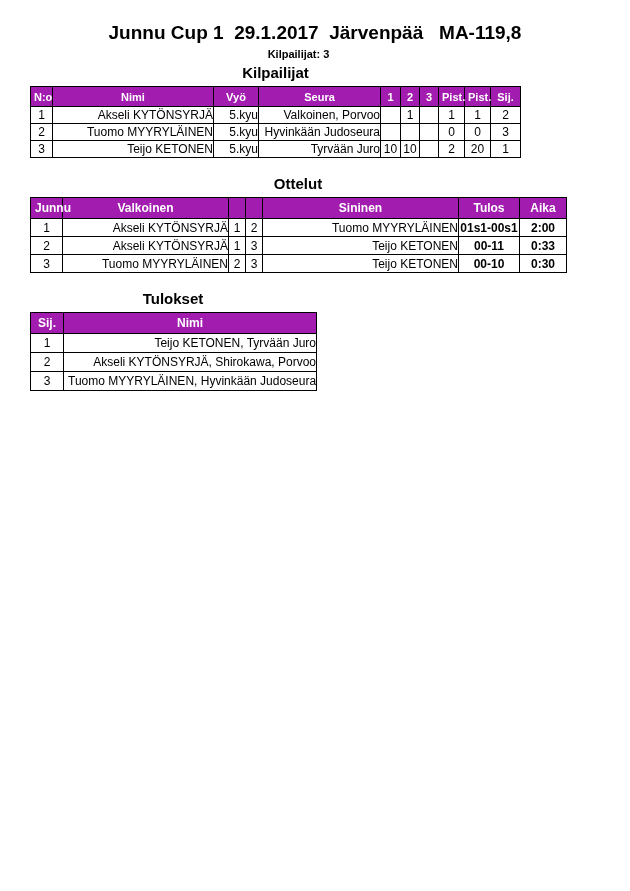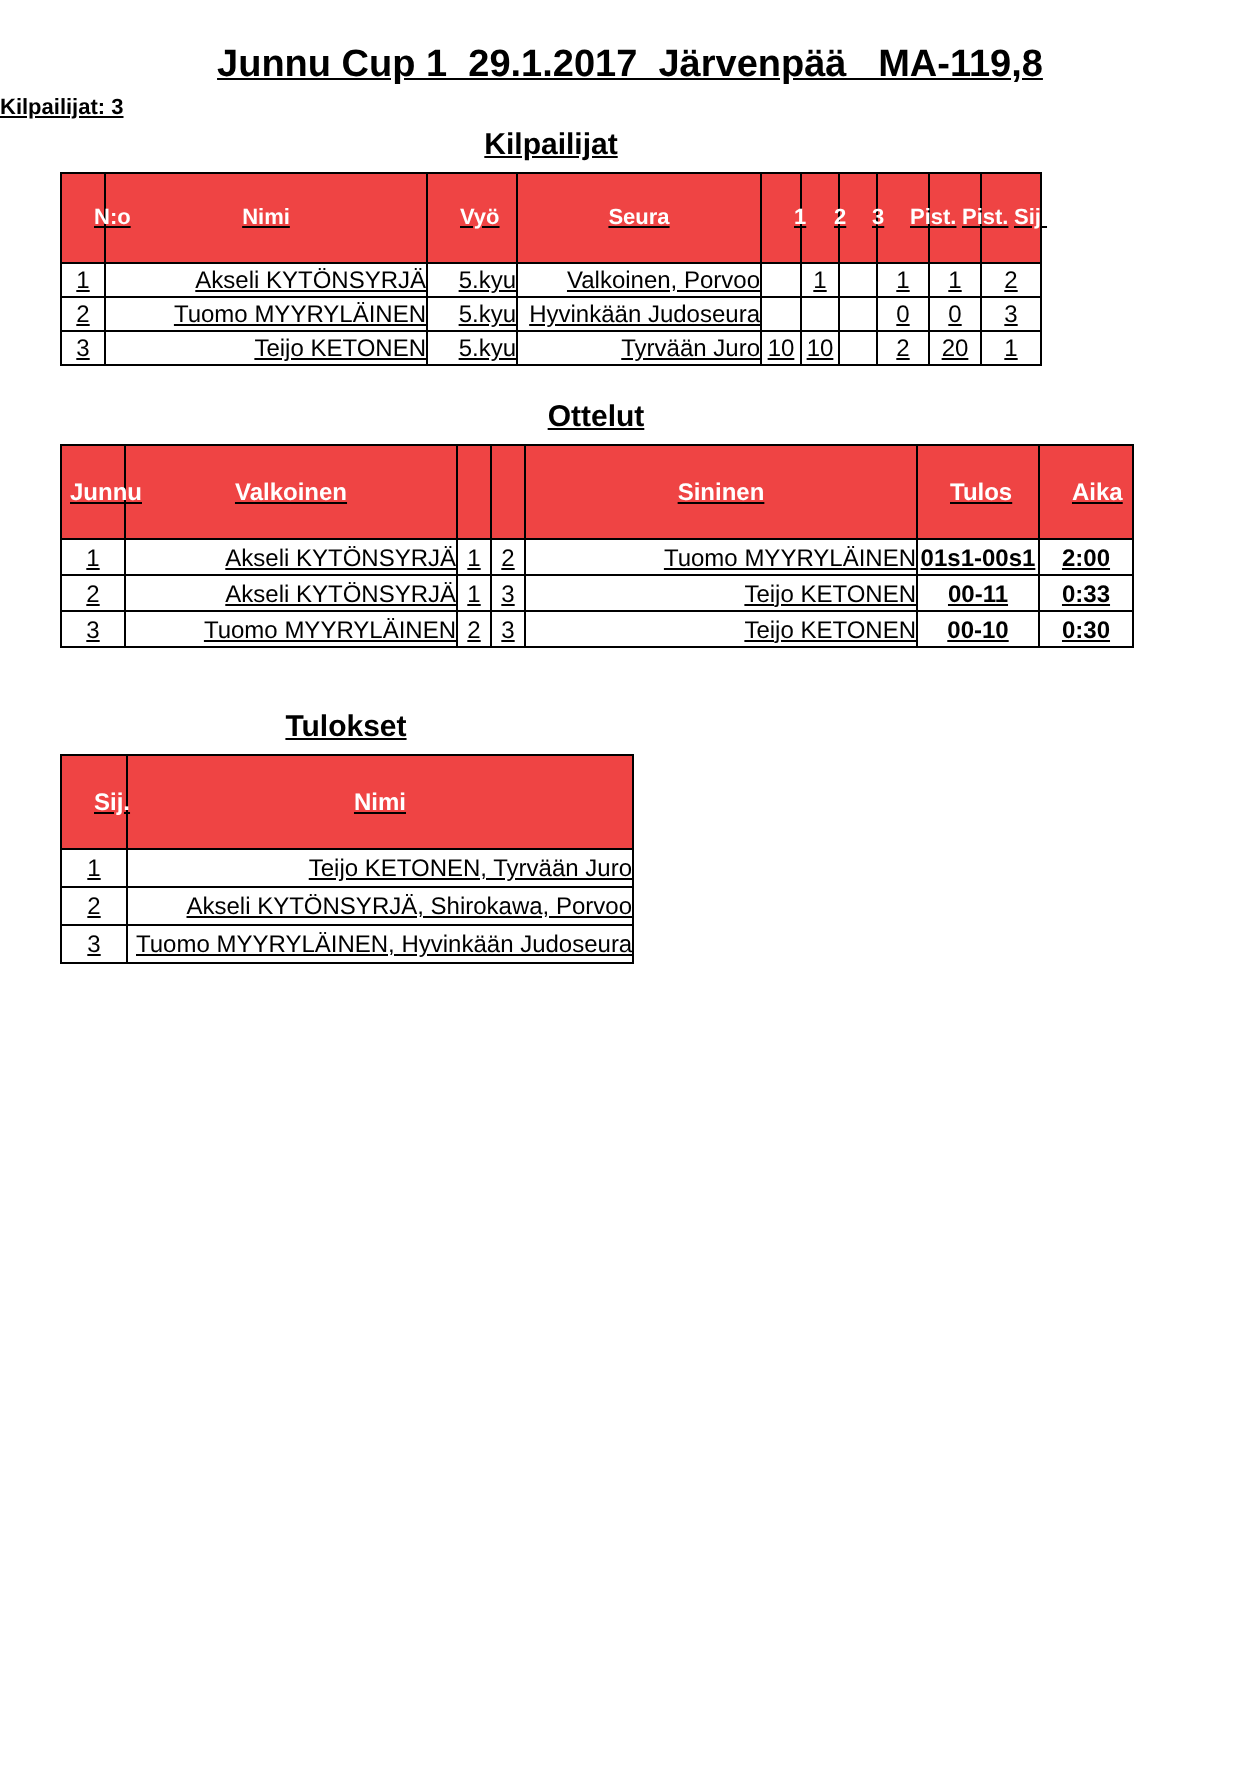--- a/index.html
+++ b/index.html
@@ -2,61 +2,61 @@
 <html><head>
 <meta charset="utf-8">
 <style>
   * { margin:0; padding:0; box-sizing:border-box; }
   html, body { background:#ffffff; }
   body {
     width:630px; height:891px;
     font-family:"Liberation Sans", sans-serif;
     color:#000;
   }
-  .page { position:relative; width:630px; height:643px; background:#fff; overflow:hidden;text-decoration:underline; }
+  .page { position:relative; width:630px; height:643px; background:#fff; overflow:hidden; }
 
   .title {
     padding-top:22px;
     text-align:center;
     font-size:19px;
     font-weight:bold;
     white-space:pre;
   }
   .count-label {
     margin-top:4px;
     padding-right:33px;
-    text-align:left;
+    text-align:center;
     font-size:11px;
     font-weight:bold;
   }
 
   .section { margin-left:30px; }
   .section-heading {
     text-align:center;
     font-size:15px;
     font-weight:bold;
     line-height:17px;
   }
   #sec-kilpailijat { width:491px; margin-top:4px; }
   #sec-ottelut     { width:536px; margin-top:17px; }
-  #sec-tulokset    { width:286px; margin-top:31px; }
+  #sec-tulokset    { width:286px; margin-top:17px; }
 
   table {
     border-collapse:collapse;
     table-layout:fixed;
     width:100%;
     font-size:12px;
     margin-top:5px;
   }
   th {
-    background:#ef4444;
+    background:#a21caf;
     color:#fff;
     font-weight:bold;
     border:1px solid #000;
-    padding:16px;
+    padding:3px;
     overflow:visible;
     white-space:nowrap;
     text-align:center;
   }
   td {
     border:1px solid #000;
     padding:0;
     overflow:hidden;
     white-space:nowrap;
     text-align:center;

